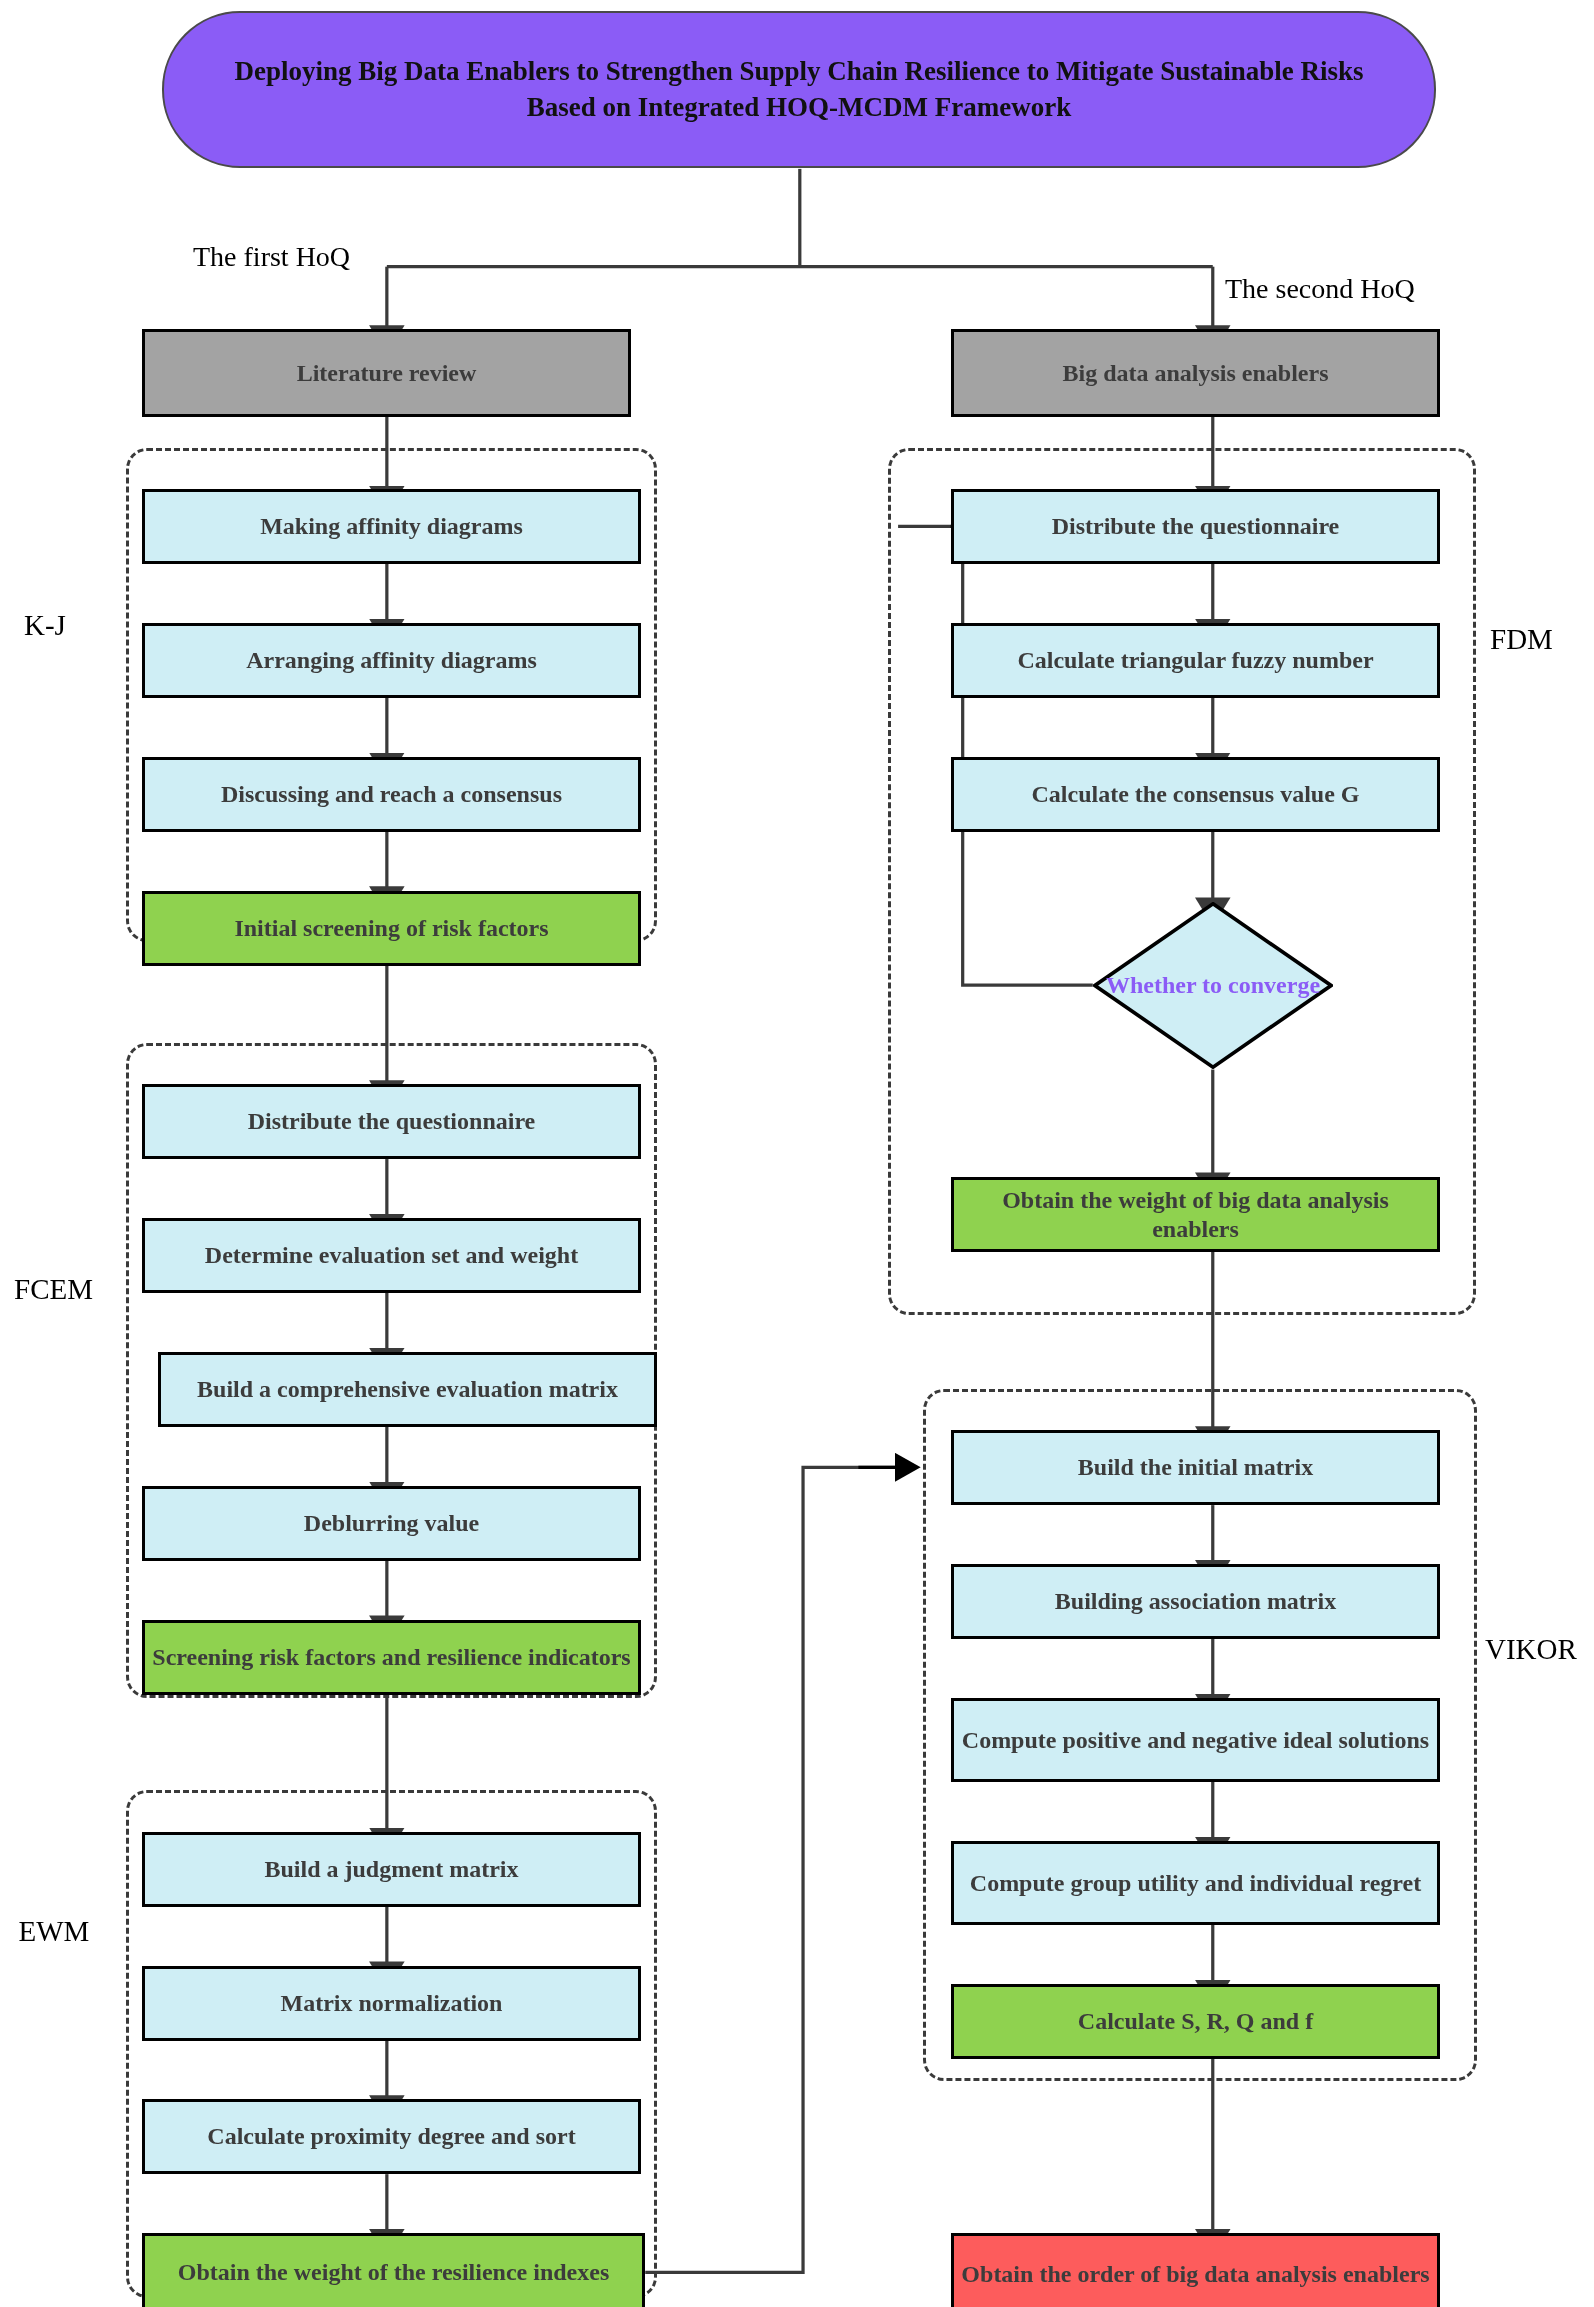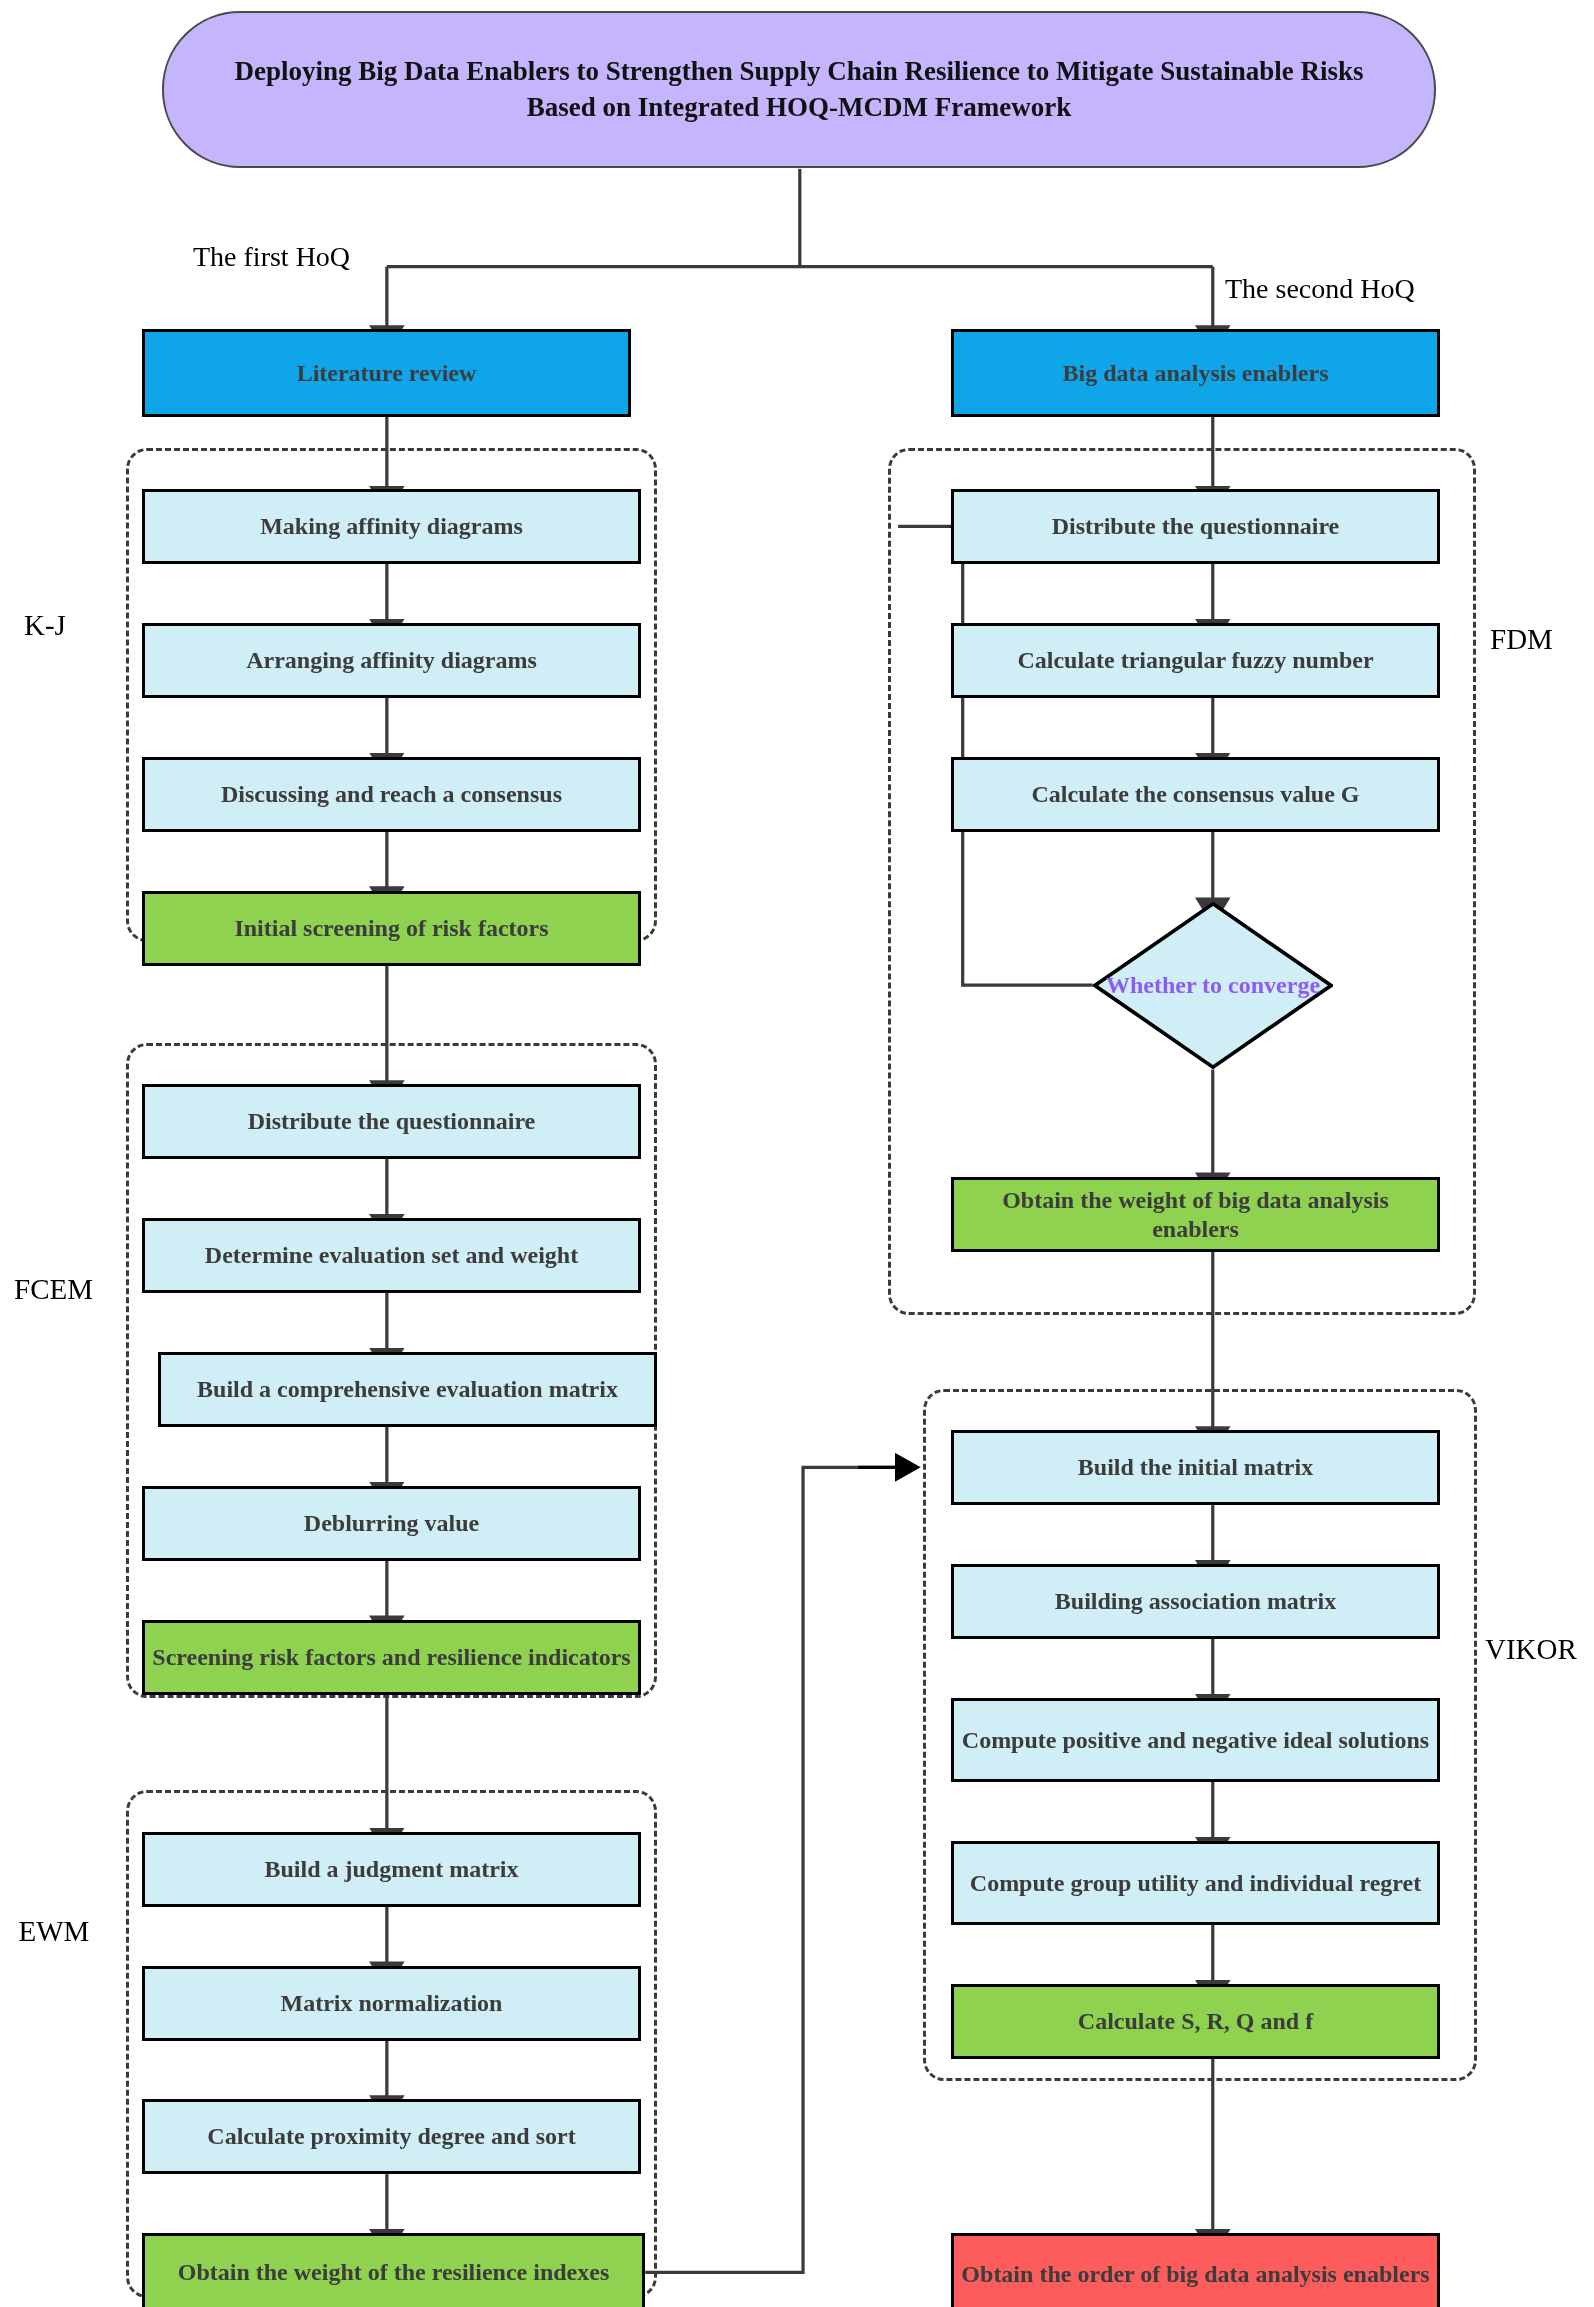--- a/index.html
+++ b/index.html
@@ -18,28 +18,28 @@
     display:flex; align-items:center; justify-content:center;
     text-align:center;
     color:#3c3c3c;
     font-weight:700;
     font-size:24px;
     line-height:1.18;
     padding:1.8px 6.5px;
   }
   .node.blue  {background:#cfeef5;}
   .node.green {background:#8fd24f; color:#3c3c3c;}
-  .node.orange{background:#0ea5e9;text-align:center;}
+  .node.orange{background:#a3a3a3;text-align:center;}
   .node.red   {background:#fd5c5c; color:#3c3c3c;}
 
   
   .title-box{
     position:absolute;
     left:162px; top:11px; width:1274px; height:157px;
-    background:#c4b5fd;
+    background:#8b5cf6;
     border:2.8px solid #4a4a4a;
     border-radius:78px;
     box-sizing:border-box;
     display:flex; align-items:center; justify-content:center;
     text-align:center;
     font-size:27px; font-weight:700; color:#111111;
     line-height:1.32;
     padding:0 55px;
   }
 

